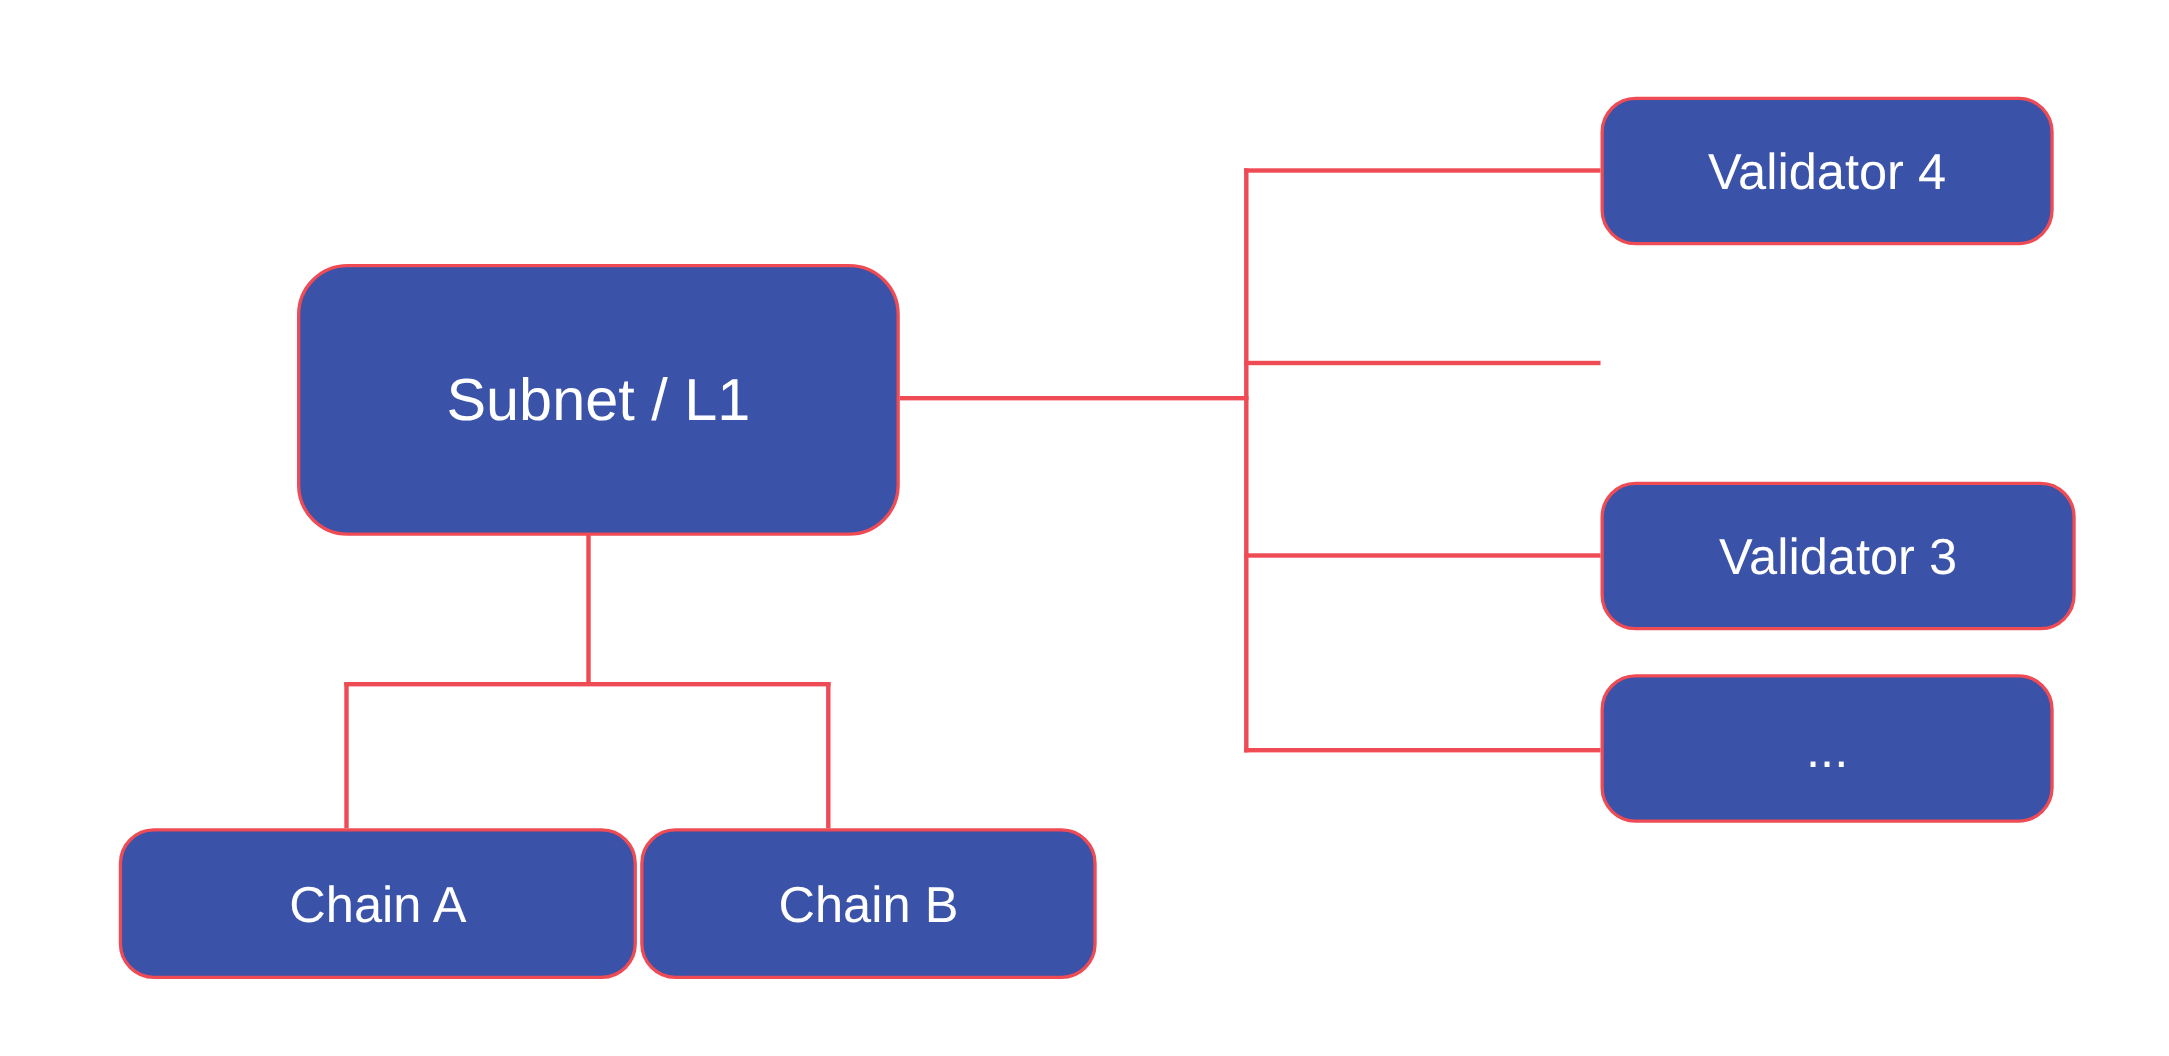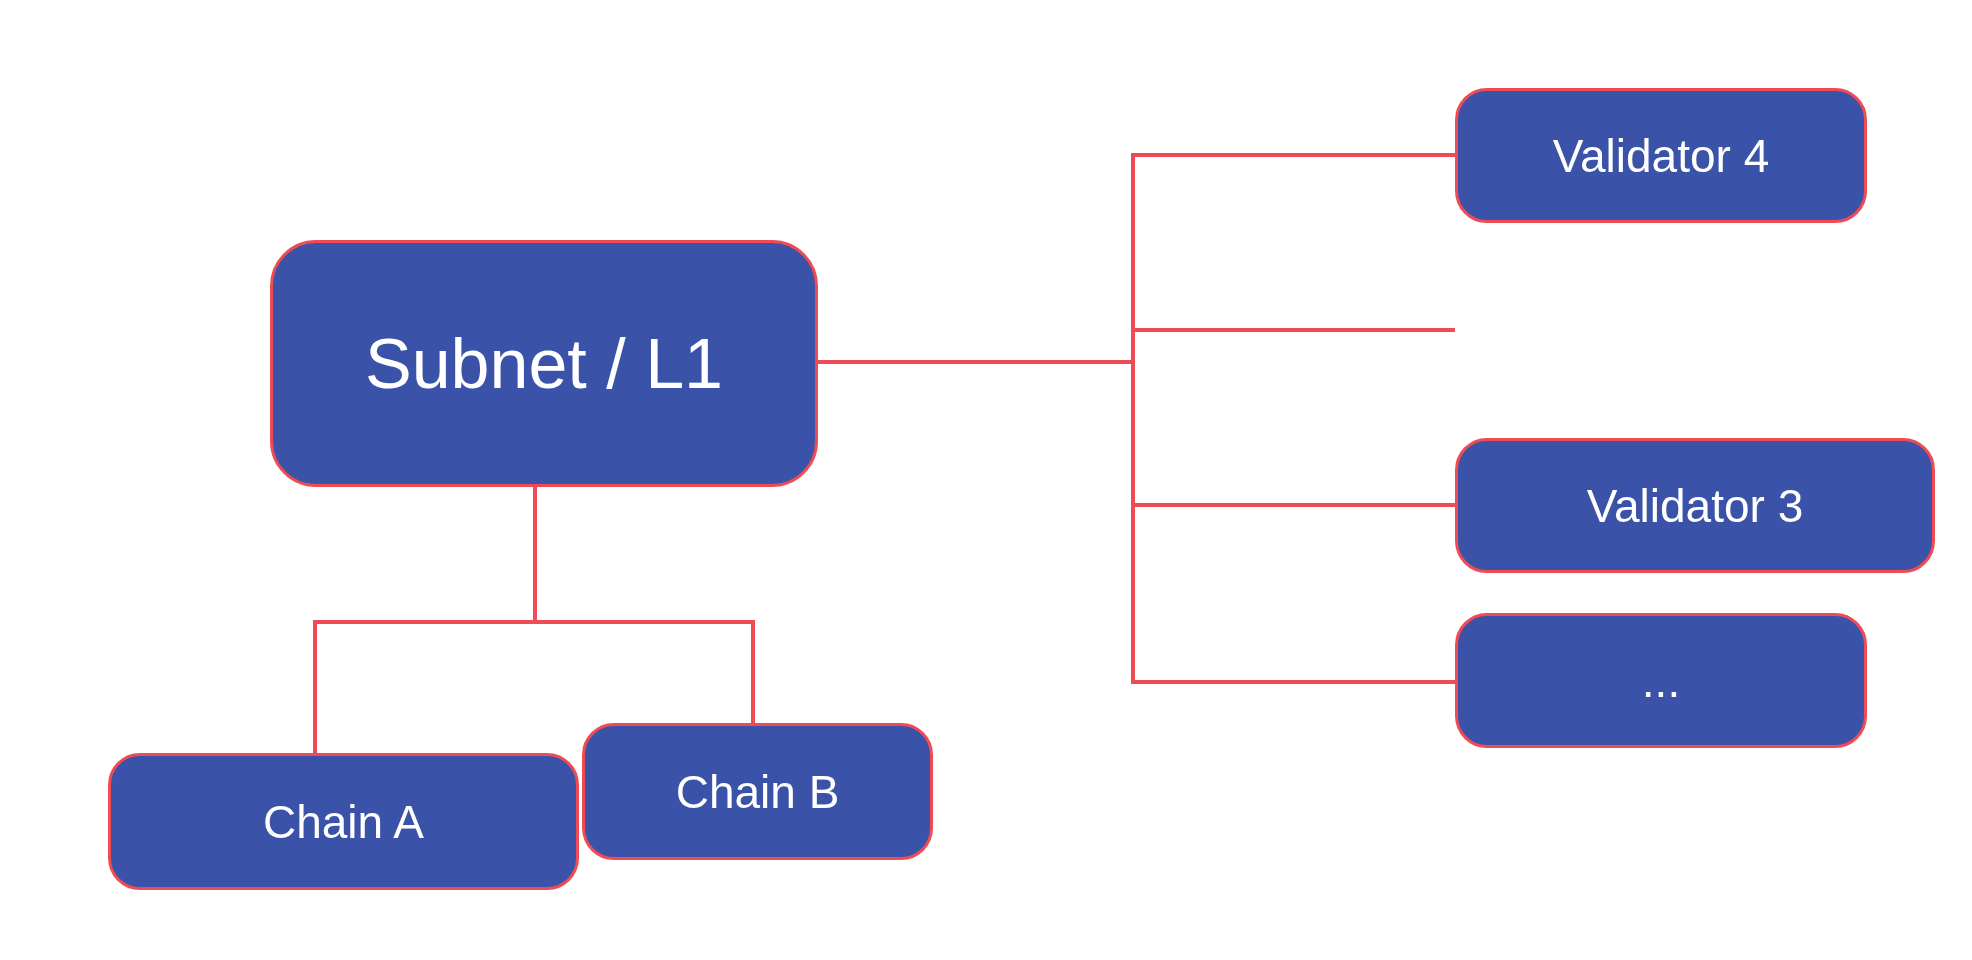--- a/index.html
+++ b/index.html
@@ -25,21 +25,21 @@
     border: 3px solid var(--stroke);
     color: var(--text);
     display: flex;
     align-items: center;
     justify-content: center;
     text-align: center;
     line-height: 1;
   }
   .node-large {
     border-radius: 46px;
-    font-size: 70px;
+    font-size: 54px;
   }
   .node-small {
     border-radius: 32px;
     font-size: 46px;
   }
   .line {
     position: absolute;
     background: var(--line);
   }
   .line.h { height: 4px; }
@@ -63,30 +63,30 @@
   <div class="line v" style="left:751px; top:620px; height:133px;"></div>
 
   <div class="node node-large" style="left:270px; top:240px; width:548px; height:247px;">
     <span>Subnet / L1</span>
   </div>
 
   <div class="node node-small" style="left:108px; top:753px; width:471px; height:137px;align-items:center;">
     <span>Chain A</span>
   </div>
 
-  <div class="node node-small" style="left:582px; top:723px; width:351px; height:137px;">
+  <div class="node node-small" style="left:582px; top:753px; width:415px; height:137px;">
     <span>Chain B</span>
   </div>
 
   <div class="node node-small" style="left:1455px; top:88px; width:412px; height:135px;">
     <span>Validator 4</span>
   </div>
 
 
-  <div class="node node-small" style="left:1455px; top:438px; width:480px; height:135px;">
+  <div class="node node-small" style="left:1455px; top:438px; width:432px; height:135px;">
     <span>Validator 3</span>
   </div>
 
   <div class="node node-small" style="left:1455px; top:613px; width:412px; height:135px;">
     <span>...</span>
   </div>
 
 </div>
 
 </body></html>

